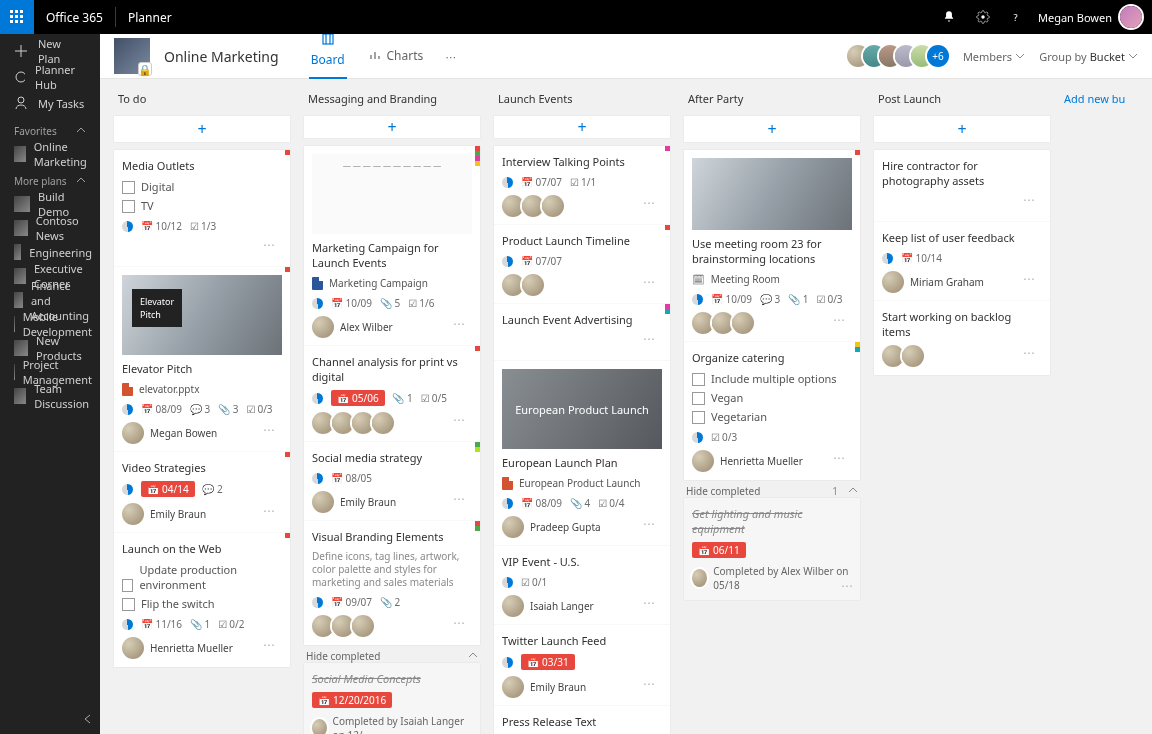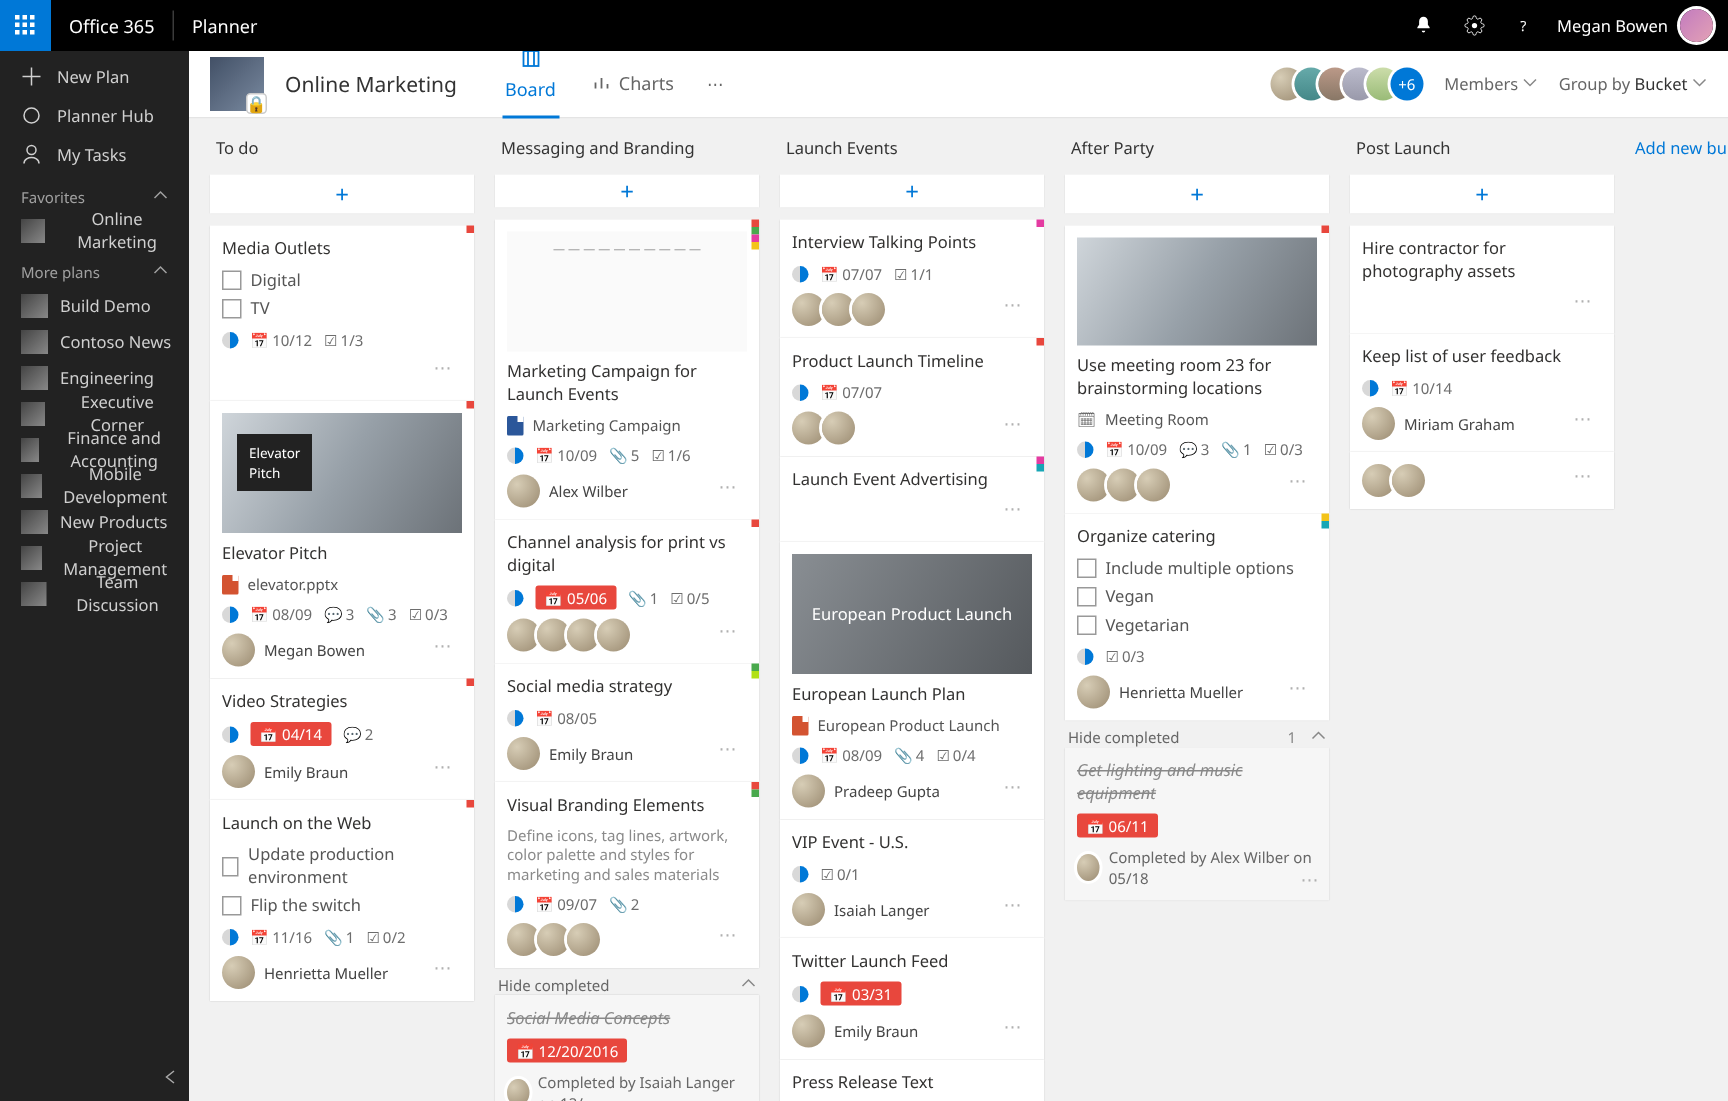--- a/index.html
+++ b/index.html
@@ -22,21 +22,21 @@
 .top .sep{width:1px;height:20px;background:#3b3b3b;}
 .top .app{padding:0 12px;font-size:12px;}
 .top .spacer{flex:1;}
 .top .tbtn{width:34px;height:34px;display:flex;align-items:center;justify-content:center;}
 .top .tbtn svg{fill:#fff;}
 .top .user{display:flex;align-items:center;gap:8px;padding:0 10px 0 4px;font-size:11px;}
 .top .user .avatar{width:22px;height:22px;border-radius:50%;background:linear-gradient(135deg,#c27bbf,#e3a1b5);}
 
 
 .shell{display:flex;height:calc(100% - 34px);}
-.nav{width:126px;background:var(--nav-bg);color:#d0d0d0;display:flex;flex-direction:column;font-size:11px;position:relative;text-align:center;}
+.nav{width:100px;background:var(--nav-bg);color:#d0d0d0;display:flex;flex-direction:column;font-size:11px;position:relative;}
 .nav .item{display:flex;align-items:center;gap:10px;height:26px;padding:0 14px;cursor:pointer;}
 .nav .item svg{stroke:#d0d0d0;fill:none;stroke-width:1;}
 .nav .section{padding:8px 14px 4px;font-size:10px;color:#a0a0a0;display:flex;align-items:center;justify-content:space-between;}
 .nav .chev svg{stroke:#a0a0a0;fill:none;}
 .nav .thumb{width:18px;height:16px;background:linear-gradient(135deg,#444,#888);margin-left:0;}
 .nav .planrow{display:flex;align-items:center;gap:8px;height:24px;padding:0 8px 0 14px;cursor:pointer;}
 .nav .collapse{position:absolute;bottom:6px;right:6px;}
 
 
 .main{flex:1;display:flex;flex-direction:column;overflow:hidden;}
@@ -64,21 +64,21 @@
 .addbucket{flex:0 0 100px;padding-top:2px;font-size:11px;color:var(--accent);cursor:pointer;white-space:nowrap;}
 
 
 .card{position:relative;background:#fff;box-shadow:0 0 1px rgba(0,0,0,.18);padding:8px;font-size:11px;display:flex;flex-direction:column;gap:6px;}
 .card .title{font-size:11px;color:#323130;}
 .card .title.done{text-decoration:line-through;color:#888;font-style:italic;}
 .card .badges{position:absolute;top:0;right:0;display:flex;flex-direction:column;}
 .card .badge{width:5px;height:5px;}
 .red{background:#e8473d;} .green{background:#49a94d;} .pink{background:#e43ba1;} .yellow{background:#f3c319;} .cyan{background:#17a6b5;} .lime{background:#b1e116;}
 .card .checklist{display:flex;flex-direction:column;gap:4px;}
-.card .ck{display:flex;align-items:center;gap:6px;color:#555;}
+.card .ck{display:flex;align-items:flex-end;gap:6px;color:#555;}
 .card .ck .box{width:11px;height:11px;border:1px solid #999;}
 .card .more{position:absolute;right:6px;bottom:6px;color:#b0b0b0;letter-spacing:1px;font-size:12px;}
 
 .meta{display:flex;align-items:center;flex-wrap:wrap;gap:8px;color:var(--muted);font-size:10px;}
 .meta .pill{background:#e8473d;color:#fff;padding:1px 6px;border-radius:2px;display:inline-flex;align-items:center;gap:3px;}
 .meta .prog{width:11px;height:11px;border-radius:50%;background:conic-gradient(#0078D7 0 180deg,#d8d8d8 0);}
 .meta .cal::before{content:"📅";margin-right:2px;}
 .meta .chat::before{content:"💬";margin-right:2px;}
 .meta .clip::before{content:"📎";margin-right:2px;}
 .meta .chk::before{content:"☑";margin-right:2px;}
@@ -678,20 +678,21 @@
                 <span class="prog"></span>
                 <span class="cal">10/14</span>
               </div>
               <div class="assignees footer">
                 <span class="avatar"></span>
                 <span class="name">Miriam Graham</span>
                 <span class="more">⋯</span>
               </div>
             </div>
             <div class="card">
+              <div class="title">Start working on backlog items</div>
               <div class="assignees footer">
                 <span class="avatar"></span>
                 <span class="avatar"></span>
                 <span class="more">⋯</span>
               </div>
             </div>
           </div>
       </div>
 
       <div class="addbucket">Add new bu</div>

